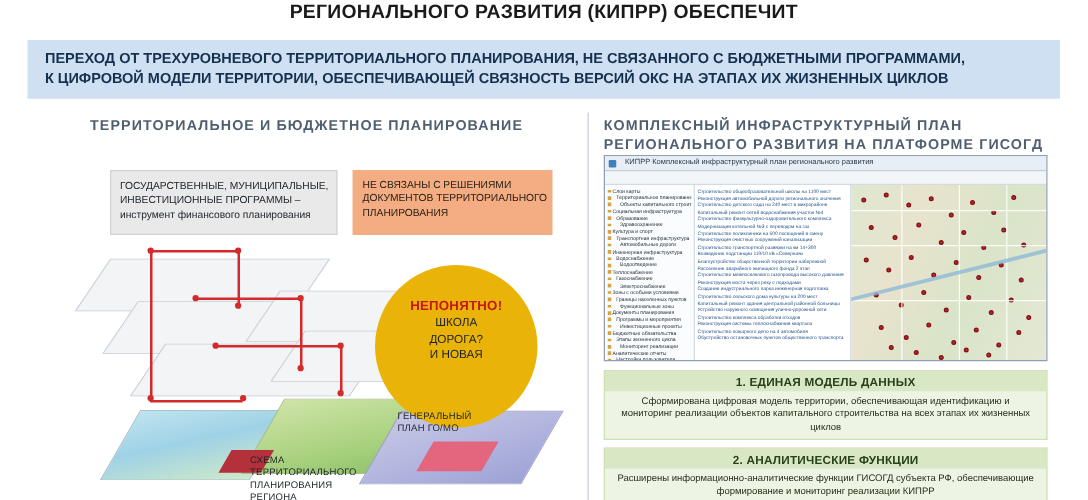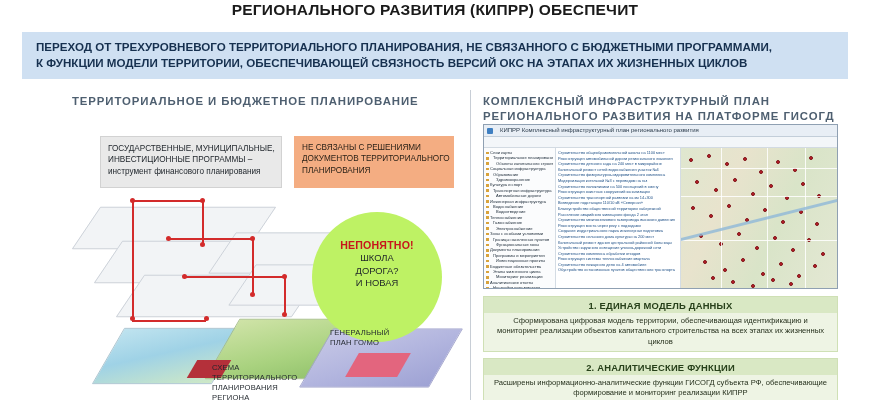--- a/index.html
+++ b/index.html
@@ -63,21 +63,21 @@
   .divider {
     position: absolute;
     left: 470px; top: 90px;
     width: 1px; height: 310px;
     background: #c8ced6;
   }
 
   
   .left-panel {
     position: absolute;
-    left: 72px; top: 120px;
+    left: 60px; top: 120px;
     width: 410px; height: 280px;
   }
 
   .box-gray {
     position: absolute;
     left: 28px; top: 16px;
     width: 182px; height: 52px;
     background: #e9e9e9;
     border: 1px solid #d2d2d2;
     padding: 6px 7px;
@@ -121,21 +121,21 @@
     position: absolute; width: 5px; height: 5px;
     background: #d32b2b; border-radius: 50%;
   }
 
   
   .circle-callout {
     position: absolute;
     left: 240px; top: 92px;
     width: 130px; height: 130px;
     border-radius: 50%;
-    background: #bef264;
+    background: #eab308;
     text-align: center;
     padding-top: 26px;
   }
   .circle-callout .hdr {
     font-size: 10.6px;
     font-weight: bold;
     color: #c7161b;
     line-height: 14px;
     letter-spacing: 0.2px;
   }
@@ -314,21 +314,21 @@
 </style>
 </head>
 <body>
 
 <div class="title-bar">
   <div class="title-text">РЕГИОНАЛЬНОГО РАЗВИТИЯ (КИПРР) ОБЕСПЕЧИТ</div>
 </div>
 
 <div class="banner">
   <div class="banner-line">ПЕРЕХОД ОТ ТРЕХУРОВНЕВОГО ТЕРРИТОРИАЛЬНОГО ПЛАНИРОВАНИЯ, НЕ СВЯЗАННОГО С БЮДЖЕТНЫМИ ПРОГРАММАМИ,</div>
-  <div class="banner-line">К ФУНКЦИИ МОДЕЛИ ТЕРРИТОРИИ, ОБЕСПЕЧИВАЮЩЕЙ СВЯЗНОСТЬ ВЕРСИЙ ОКС НА ЭТАПАХ ИХ ЖИЗНЕННЫХ ЦИКЛОВ</div>
+  <div class="banner-line">К ЦИФРОВОЙ МОДЕЛИ ТЕРРИТОРИИ, ОБЕСПЕЧИВАЮЩЕЙ СВЯЗНОСТЬ ВЕРСИЙ ОКС НА ЭТАПАХ ИХ ЖИЗНЕННЫХ ЦИКЛОВ</div>
 </div>
 
 <div class="col-head left">ТЕРРИТОРИАЛЬНОЕ  И  БЮДЖЕТНОЕ  ПЛАНИРОВАНИЕ</div>
 <div class="col-head right">
   <div>КОМПЛЕКСНЫЙ  ИНФРАСТРУКТУРНЫЙ  ПЛАН</div>
   <div>РЕГИОНАЛЬНОГО  РАЗВИТИЯ  НА  ПЛАТФОРМЕ  ГИСОГД</div>
 </div>
 <div class="divider"></div>
 
 <div class="left-panel">

